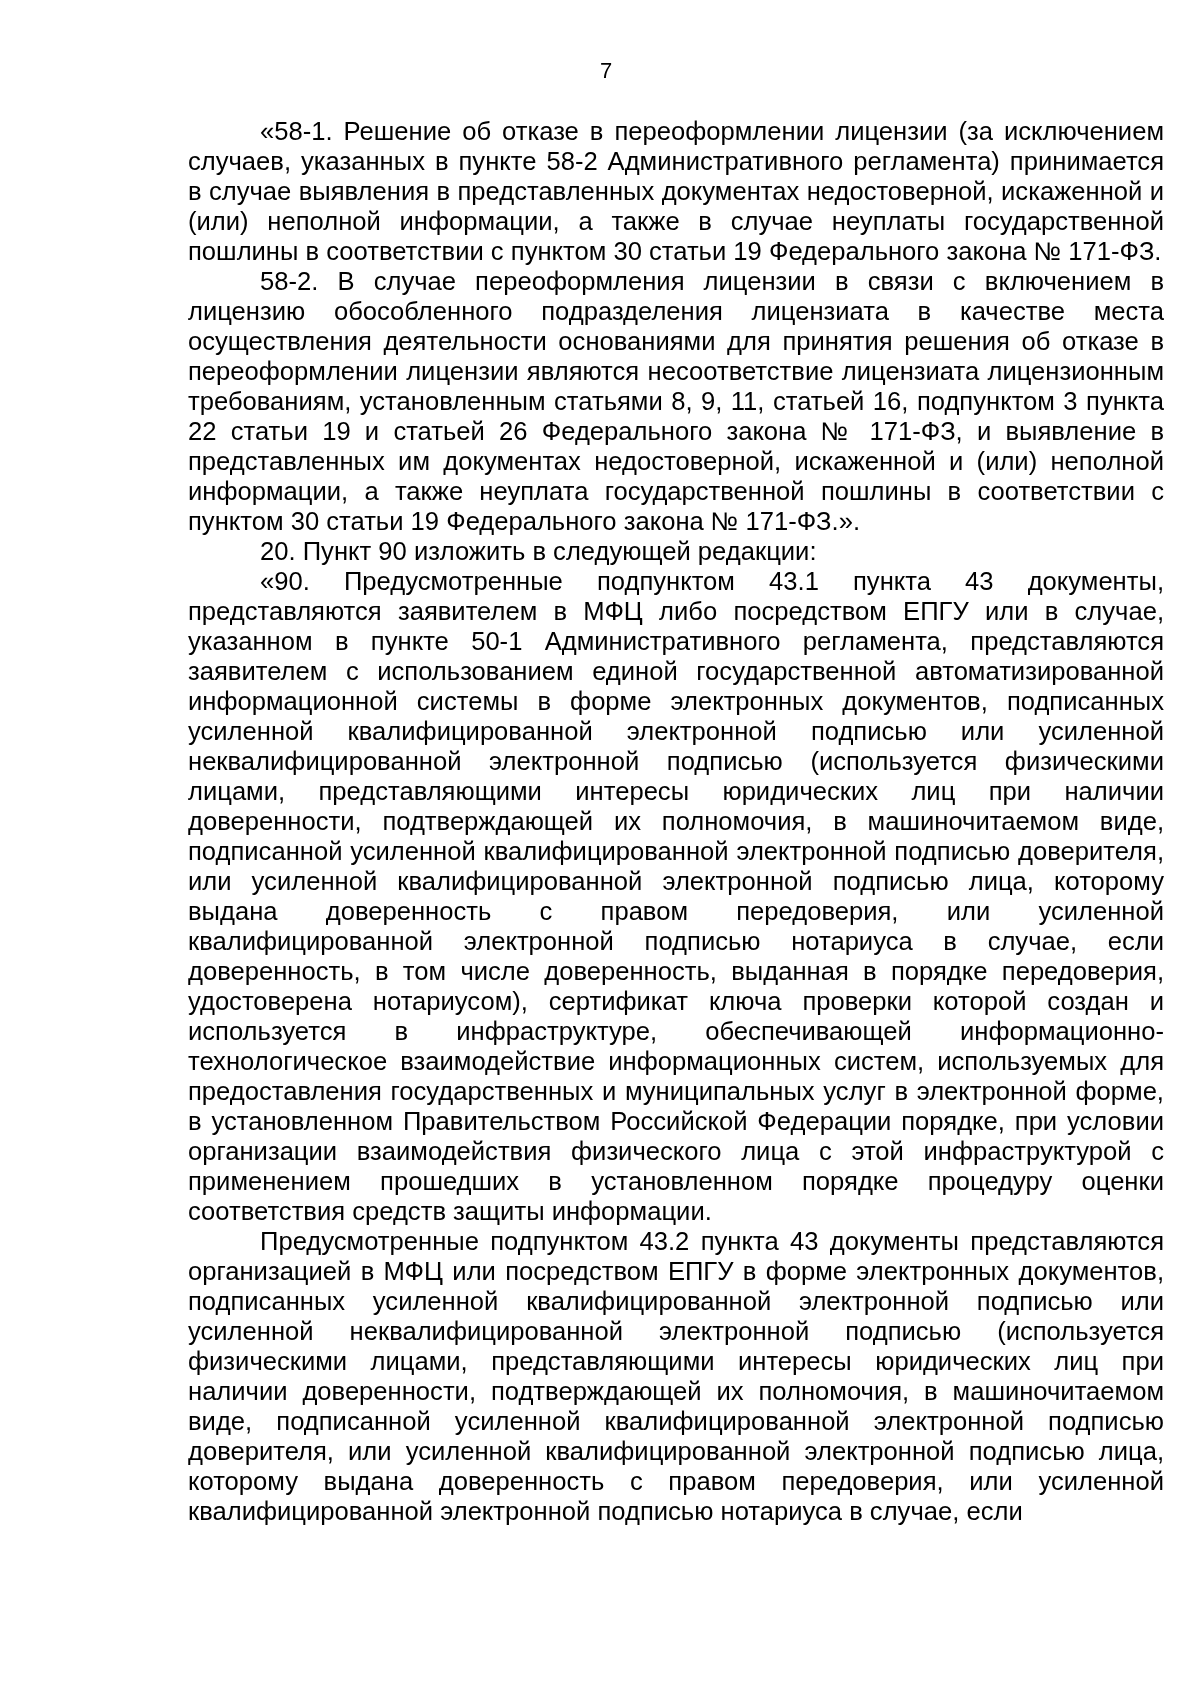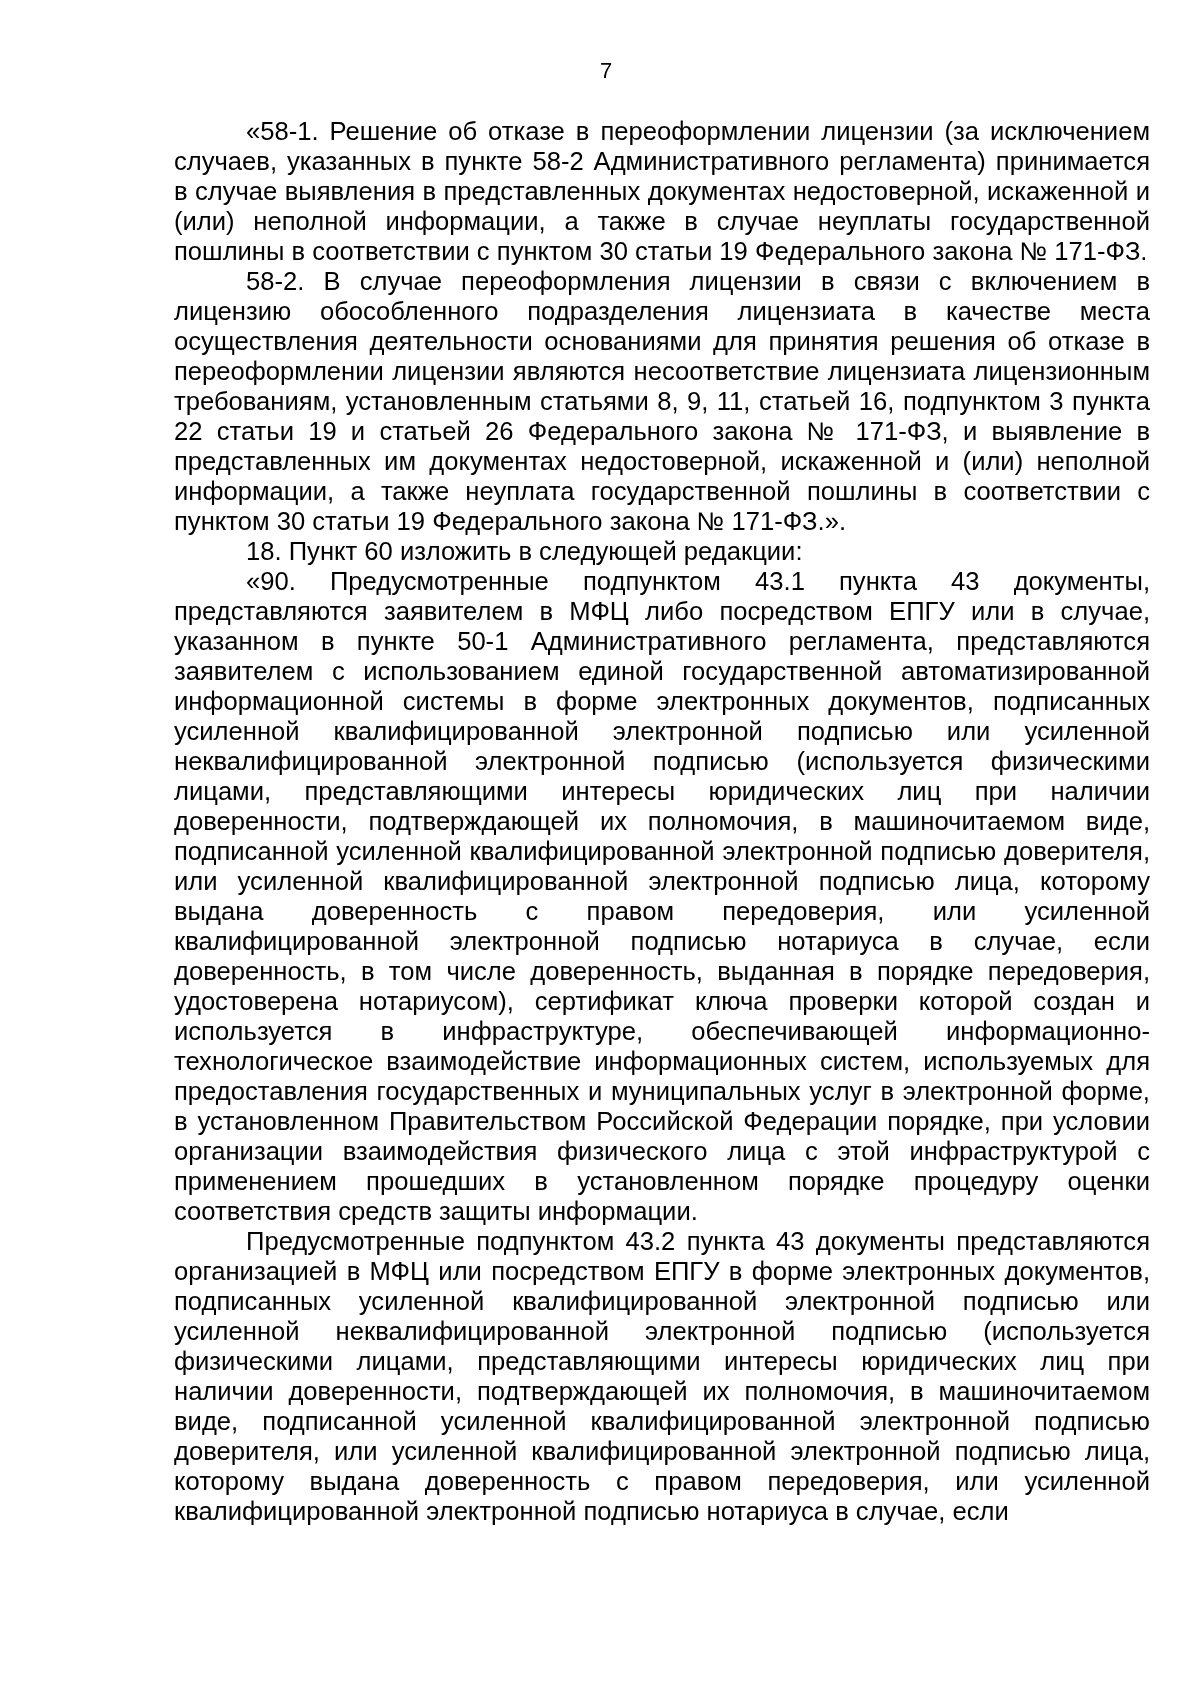--- a/index.html
+++ b/index.html
@@ -7,34 +7,34 @@
   .page {
     position: absolute; left: 0; top: 0; width: 1200px; height: 1697px;
     background: #ffffff; color: #000000;
     font-family: "Liberation Sans", sans-serif;
   }
   .page-number {
     position: absolute; top: 58px; left: 0; width: 1212px;
     text-align: center; font-size: 22px; line-height: 26px;
   }
   .body-text {
-    position: absolute; left: 174px; top: 116px; width: 976px;
+    position: absolute; left: 188px; top: 116px; width: 976px;
     font-size: 25.6px; line-height: 30px;
   }
   .para {
     margin: 0; text-align: justify; text-indent: 72px;
     hyphens: none;
   }
 </style>
 </head>
 <body>
 
 <div class="page">
   <div class="page-number">7</div>
 
   <div class="body-text">
     <p class="para">«58-1. Решение об отказе в переоформлении лицензии (за исключением случаев, указанных в пункте 58-2 Административного регламента) принимается в случае выявления в представленных документах недостоверной, искаженной и (или) неполной информации, а также в случае неуплаты государственной пошлины в соответствии с пунктом 30 статьи 19 Федерального закона № 171-ФЗ.</p>
     <p class="para">58-2. В случае переоформления лицензии в связи с включением в лицензию обособленного подразделения лицензиата в качестве места осуществления деятельности основаниями для принятия решения об отказе в переоформлении лицензии являются несоответствие лицензиата лицензионным требованиям, установленным статьями 8, 9, 11, статьей 16, подпунктом 3 пункта 22 статьи 19 и статьей 26 Федерального закона № 171-ФЗ, и выявление в представленных им документах недостоверной, искаженной и (или) неполной информации, а также неуплата государственной пошлины в соответствии с пунктом 30 статьи 19 Федерального закона № 171-ФЗ.».</p>
-    <p class="para">18. Пункт 60 изложить в следующей редакции:</p>
+    <p class="para">20. Пункт 90 изложить в следующей редакции:</p>
     <p class="para">«90. Предусмотренные подпунктом 43.1 пункта 43 документы, представляются заявителем в МФЦ либо посредством ЕПГУ или в случае, указанном в пункте 50-1 Административного регламента, представляются заявителем с использованием единой государственной автоматизированной информационной системы в форме электронных документов, подписанных усиленной квалифицированной электронной подписью или усиленной неквалифицированной электронной подписью (используется физическими лицами, представляющими интересы юридических лиц при наличии доверенности, подтверждающей их полномочия, в машиночитаемом виде, подписанной усиленной квалифицированной электронной подписью доверителя, или усиленной квалифицированной электронной подписью лица, которому выдана доверенность с правом передоверия, или усиленной квалифицированной электронной подписью нотариуса в случае, если доверенность, в том числе доверенность, выданная в порядке передоверия, удостоверена нотариусом), сертификат ключа проверки которой создан и используется в инфраструктуре, обеспечивающей информационно-технологическое взаимодействие информационных систем, используемых для предоставления государственных и муниципальных услуг в электронной форме, в установленном Правительством Российской Федерации порядке, при условии организации взаимодействия физического лица с этой инфраструктурой с применением прошедших в установленном порядке процедуру оценки соответствия средств защиты информации.</p>
     <p class="para">Предусмотренные подпунктом 43.2 пункта 43 документы представляются организацией в МФЦ или посредством ЕПГУ в форме электронных документов, подписанных усиленной квалифицированной электронной подписью или усиленной неквалифицированной электронной подписью (используется физическими лицами, представляющими интересы юридических лиц при наличии доверенности, подтверждающей их полномочия, в машиночитаемом виде, подписанной усиленной квалифицированной электронной подписью доверителя, или усиленной квалифицированной электронной подписью лица, которому выдана доверенность с правом передоверия, или усиленной квалифицированной электронной подписью нотариуса в случае, если</p>
   </div>
 </div>
 
 </body></html>

